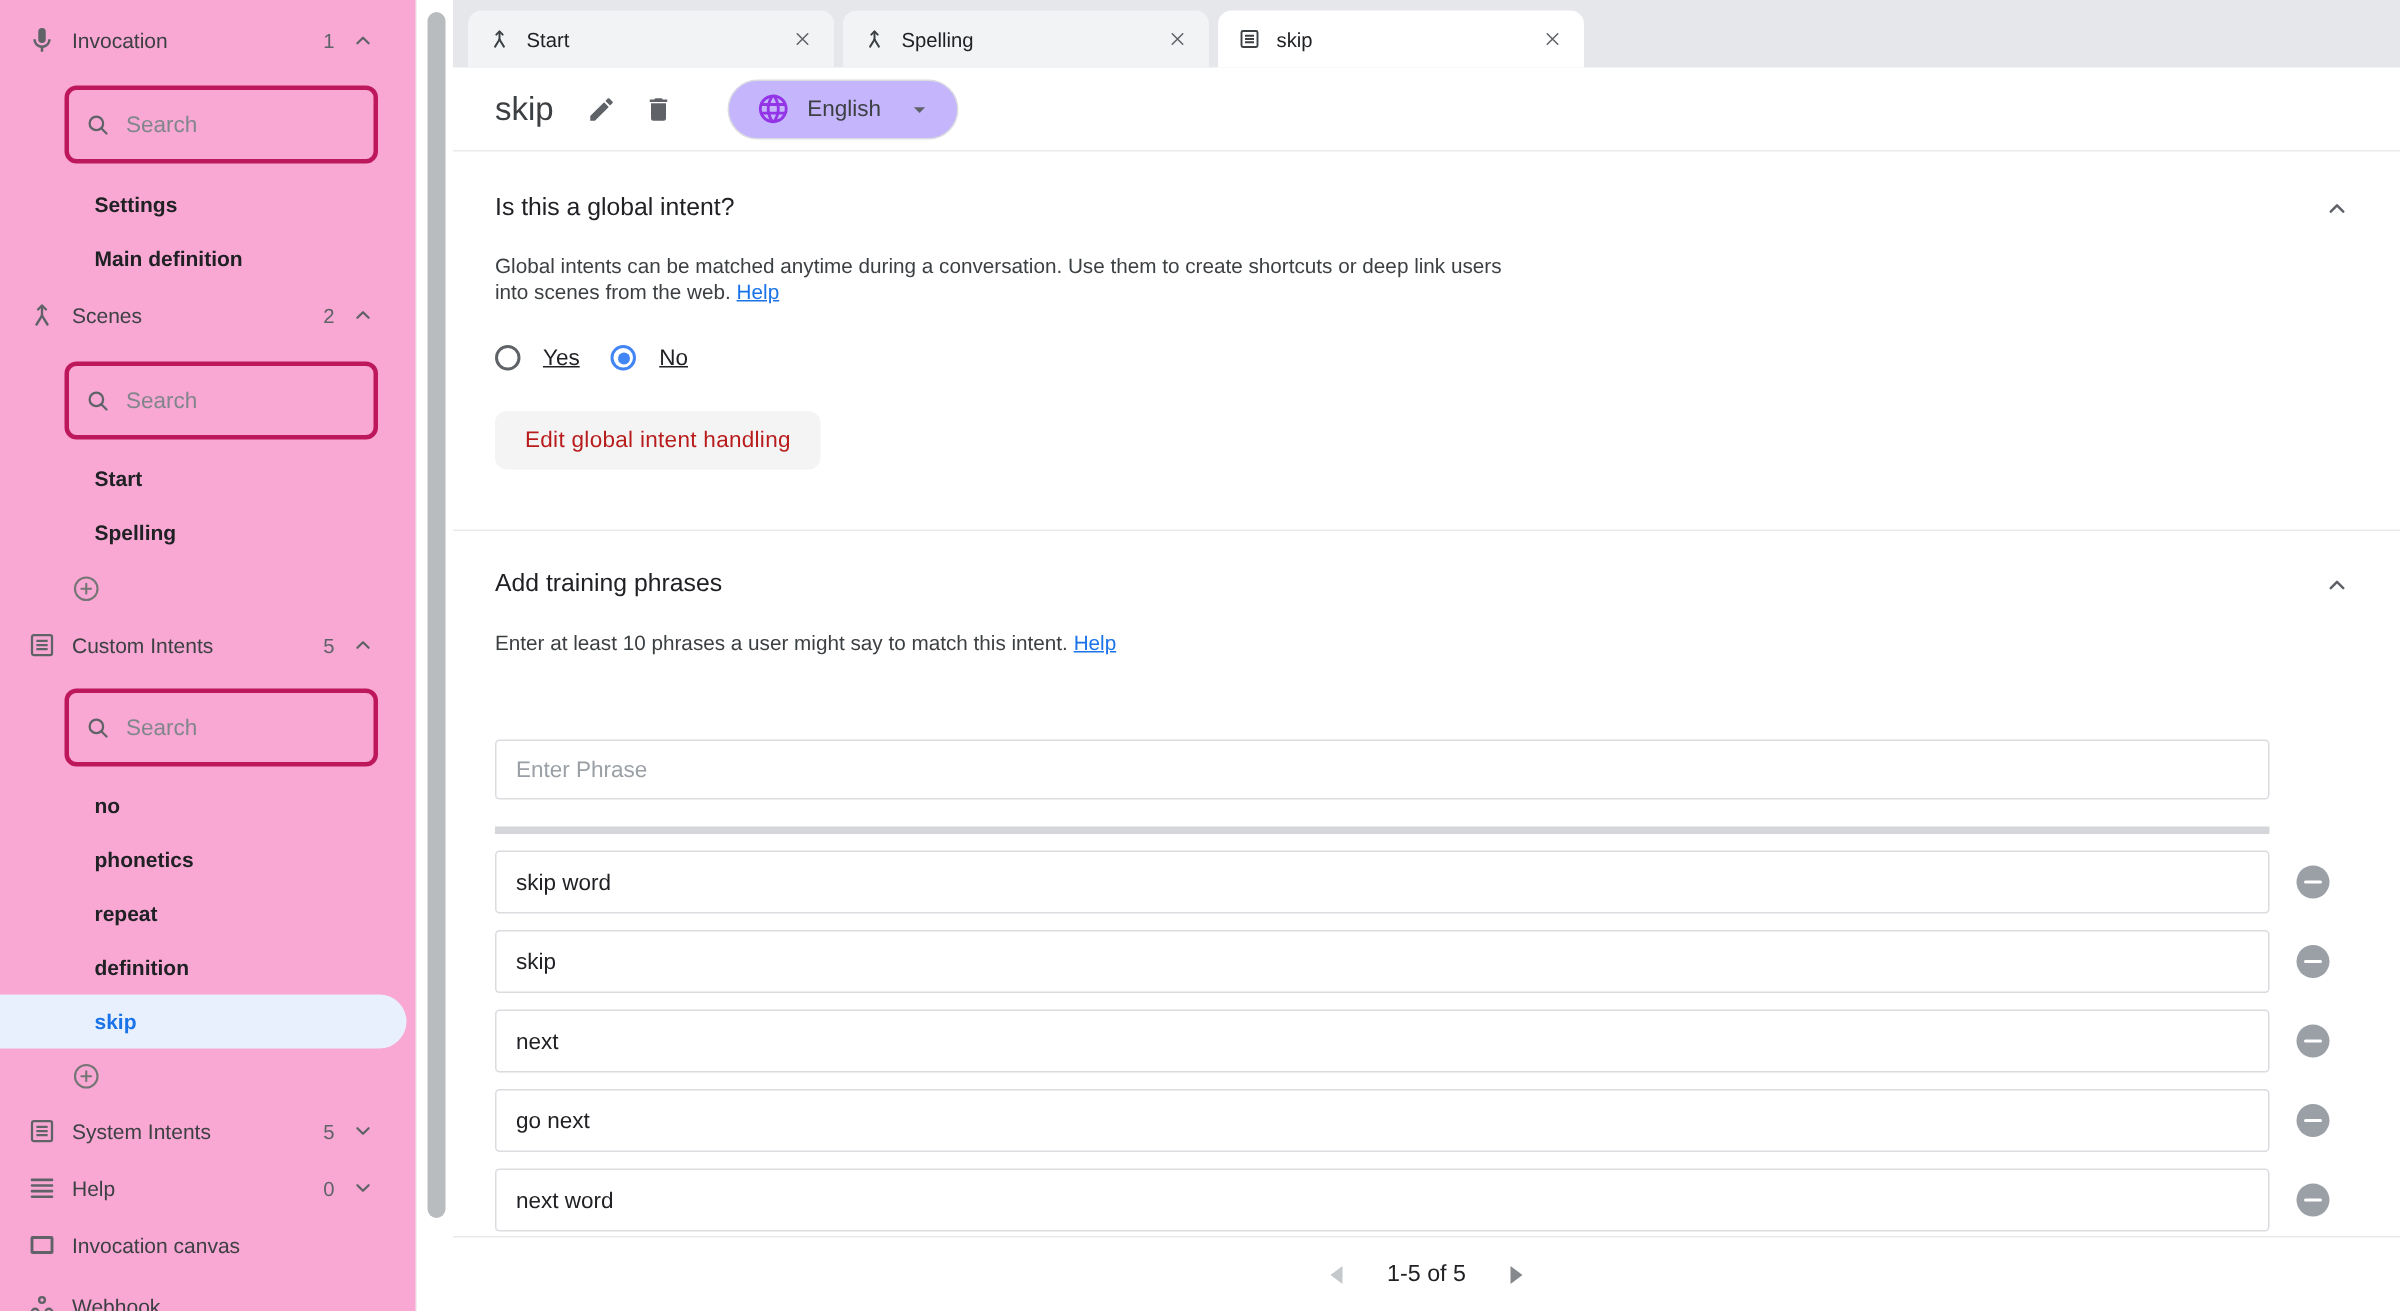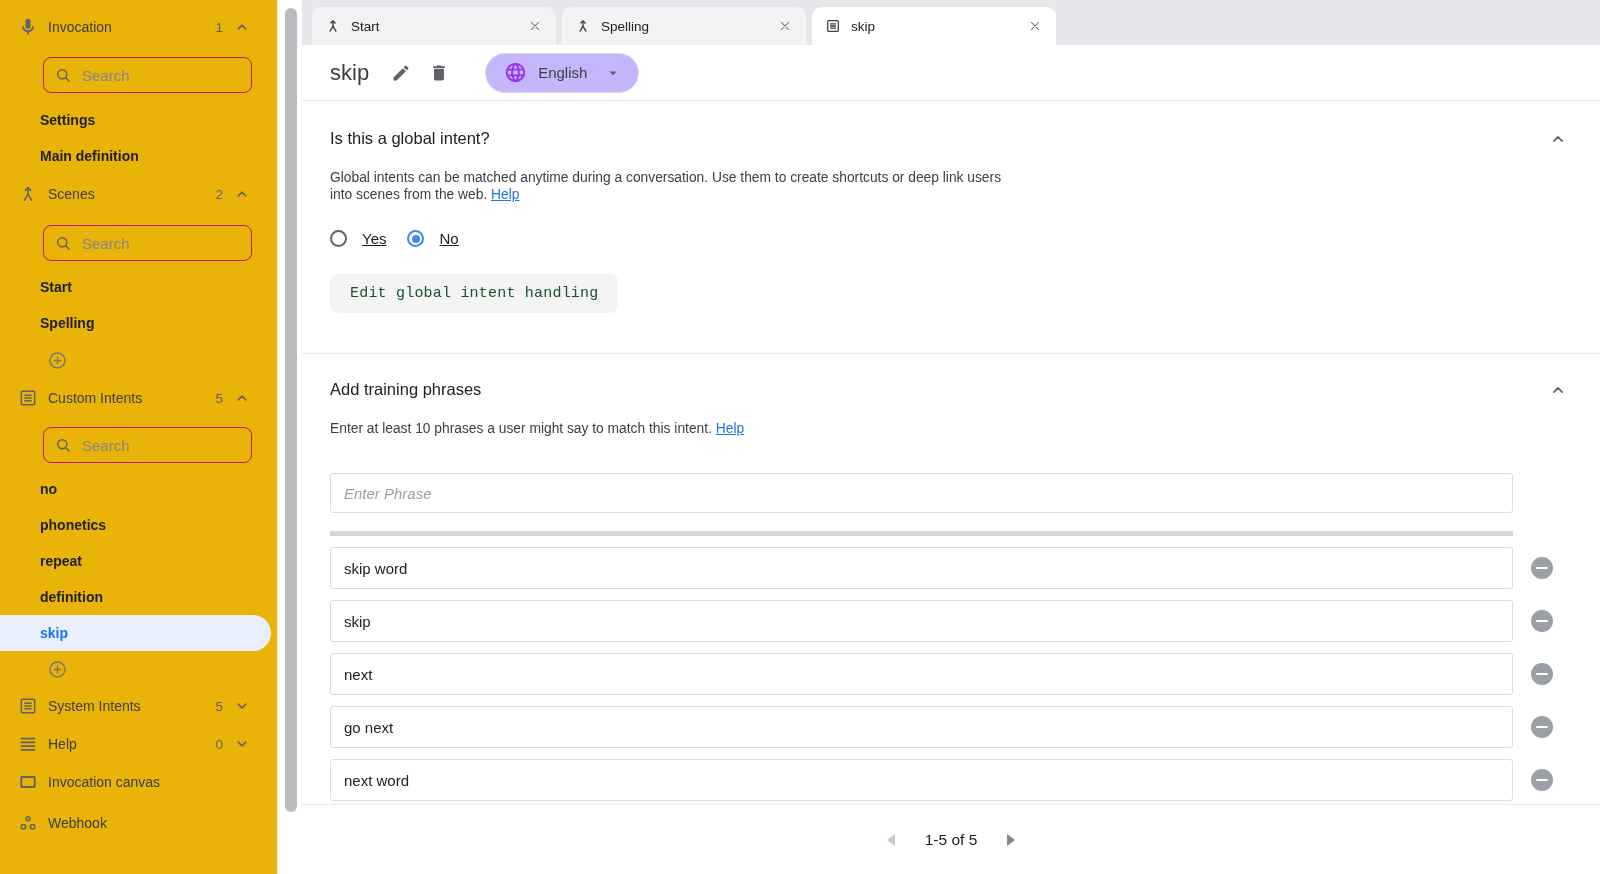--- a/index.html
+++ b/index.html
@@ -4,31 +4,31 @@
 <style>
   * { box-sizing: border-box; margin: 0; padding: 0; }
   html,body { width:1600px; height:874px; overflow:hidden; }
   body {
     font-family: "Liberation Sans", sans-serif;
     background:#fff; color:#202124; display:flex;
   }
   svg { display:block; }
 
   
-  .sidebar { width:278px; height:874px; background:#eab308; flex-shrink:0; overflow:hidden; border-right:1px solid #efefef; padding-top:8px; }
+  .sidebar { width:278px; height:874px; background:#f9a8d4; flex-shrink:0; overflow:hidden; border-right:1px solid #efefef; padding-top:8px; }
   .s-header { display:flex; align-items:center; height:38px; padding:0 26px 0 18px; color:#3c4043; font-size:14px; cursor:pointer; }
   .s-header .s-icon { width:20px; height:20px; margin-right:10px; color:#5f6368; flex-shrink:0; }
   .s-header .s-label { flex:1; }
   .s-header .s-count { color:#5f6368; font-size:13.5px; margin-right:10px; }
   .s-header .s-chev { width:18px; height:18px; color:#5f6368; }
-  .s-search { margin:11px 25px 9px 43px; height:36px; border:1px solid #be185d; border-radius:8px; display:flex; align-items:center; padding:0 10px; }
+  .s-search { margin:11px 25px 9px 43px; height:52px; border:3px solid #be185d; border-radius:8px; display:flex; align-items:center; padding:0 10px; }
   .s-search .s-icon { width:18px; height:18px; color:#5f6368; margin-right:10px; flex-shrink:0; }
   .s-search input { border:none; outline:none; width:100%; font-size:15px; font-family:inherit; color:#202124; background:transparent; }
   .s-search input::placeholder { color:#80868b; }
-  .s-item { height:36px; display:flex; align-items:center; padding-left:40px; font-size:14px; font-weight:bold; color:#202124; cursor:pointer; }
+  .s-item { height:36px; display:flex; align-items:center; padding-left:63px; font-size:14px; font-weight:bold; color:#202124; cursor:pointer; }
   .s-item.selected { background:#e8f0fe; color:#1a73e8; width:271px; border-radius:0 20px 20px 0; }
   .s-add { height:38px; display:flex; align-items:center; padding-left:47px; }
   .s-add .s-icon { width:21px; height:21px; color:#757575; cursor:pointer; }
   .s-partial { padding-left:18px; margin-top:14px; }
   .s-partial .s-icon { width:20px; height:20px; color:#5f6368; }
 
   
   .gutter { width:24px; height:874px; position:relative; background:#fff; flex-shrink:0; }
   .gutter .thumb { position:absolute; left:7px; top:8px; width:12px; height:804px; background:#b9bcbf; border-radius:7px; }
 
@@ -61,23 +61,23 @@
   .help-link { color:#1a73e8; text-decoration:underline; cursor:pointer; }
 
   .radio-row { margin-top:27px; display:flex; align-items:center; }
   .radio-opt { display:flex; align-items:center; cursor:pointer;text-decoration:underline; }
   .radio-opt + .radio-opt { margin-left:21px; }
   .radio { width:17px; height:17px; border:2px solid #5f6368; border-radius:50%; position:relative; flex-shrink:0; }
   .radio.checked { border-color:#4285f4; }
   .radio.checked::after { content:""; position:absolute; inset:2.5px; background:#4285f4; border-radius:50%; }
   .radio-label { margin-left:15px; font-size:15px; color:#202124; }
 
-  .disabled-btn { margin:27px 0 40px 0; display:inline-block; background:#f4f4f5; color:#14532d; border:none; border-radius:8px; padding:11px 20px; font-size:15px; font-family:Liberation Mono, monospace; letter-spacing:0.2px; cursor:default; }
-
-  .phrase-input { margin-top:36px; width:1183px; height:40px; border:1px solid #dadce0; border-radius:3px; padding:0 13px; font-size:15px; font-family:inherit; color:#202124; outline:none; display:block;font-style:italic; }
+  .disabled-btn { margin:27px 0 40px 0; display:inline-block; background:#f4f4f5; color:#b91c1c; border:none; border-radius:8px; padding:11px 20px; font-size:15px; font-family:Liberation Sans, sans-serif; letter-spacing:0.2px; cursor:default; }
+
+  .phrase-input { margin-top:56px; width:1183px; height:40px; border:1px solid #dadce0; border-radius:3px; padding:0 13px; font-size:15px; font-family:inherit; color:#202124; outline:none; display:block; }
   .phrase-input::placeholder { color:#9aa0a6; }
   .hscrollbar { margin-top:18px; width:1183px; height:5px; background:#d4d6d9; }
   .phrase-row { display:flex; align-items:center; margin-top:11px; }
   .phrase-row.first { }
   .phrase-box { width:1183px; height:42px; border:1px solid #dadce0; border-radius:3px; padding:0 13px; font-size:15px; font-family:inherit; color:#202124; outline:none; background:#fff; }
   .remove-btn { width:22px; height:22px; border-radius:50%; background:#9aa0a6; border:none; margin-left:18px; position:relative; cursor:pointer; flex-shrink:0; }
   .remove-btn::after { content:""; position:absolute; left:5px; right:5px; top:9.5px; height:2.5px; background:#fff; border-radius:1px; }
 
   .pagination-divider { margin-top:3px; }
   .pagination { flex:1; display:flex; align-items:center; justify-content:center; gap:30px; font-size:15.5px; color:#202124; }

